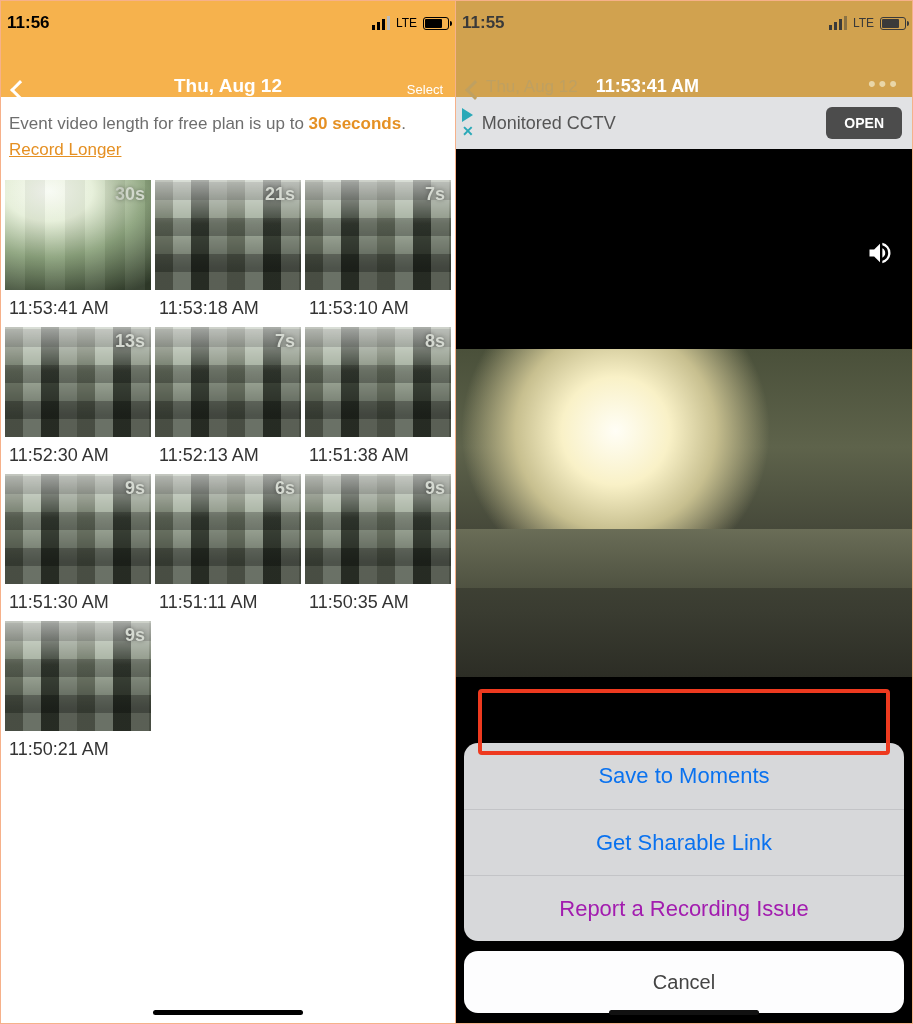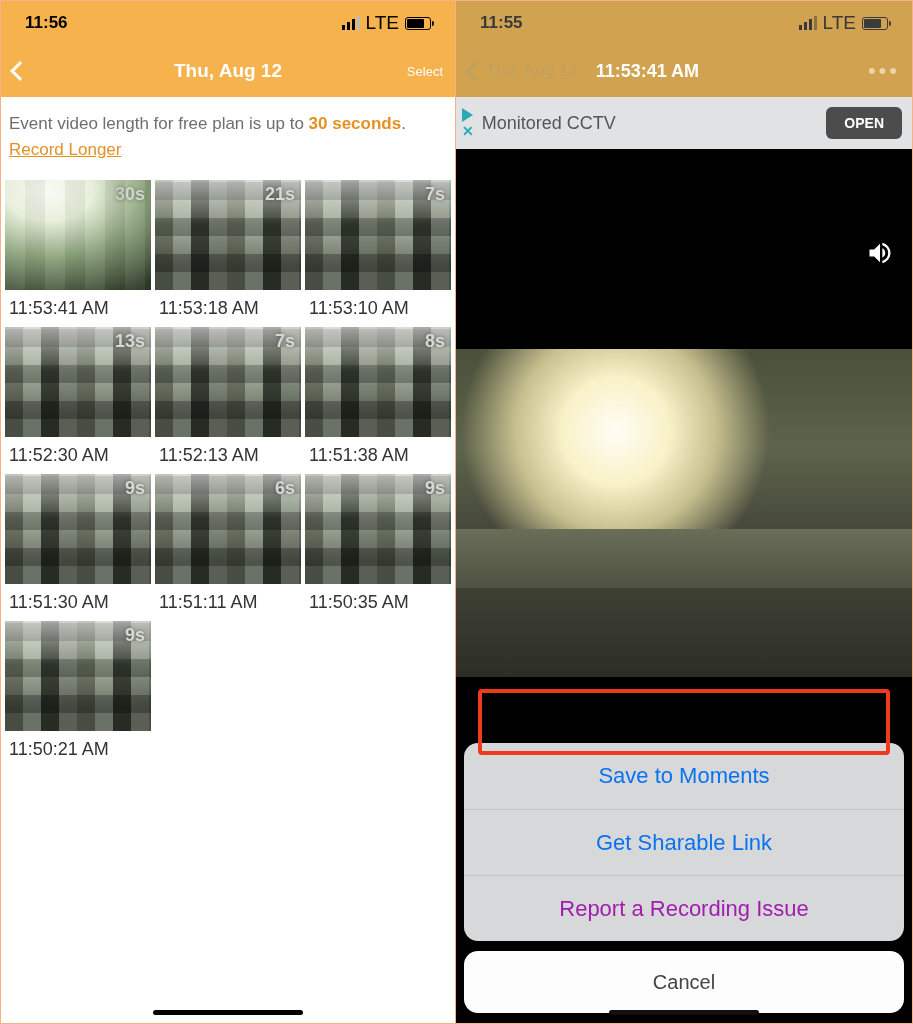--- a/index.html
+++ b/index.html
@@ -3,31 +3,31 @@
 <meta charset="utf-8">
 <style>
   * { box-sizing: border-box; margin: 0; padding: 0; }
   html, body { width: 913px; height: 1024px; font-family: -apple-system, Helvetica, Arial, sans-serif; background:#fff; }
   .wrap { display:flex; width:913px; height:1024px; border:1px solid #f6b18a; }
   .phone { position:relative; height:100%; overflow:hidden; }
   .phone.left { width:456px; border-right:1px solid #f6b18a; background:#fff; }
   .phone.right { width:457px; background:#000; }
 
   
-  .statusbar { display:flex; justify-content:space-between; align-items:center; height:44px; padding:0 24px; font-weight:600; font-size:17px; }
-  .statusbar .icons { display:flex; align-items:center; gap:6px; font-size:19px; font-weight:500;}
+  .statusbar { display:flex; justify-content:space-between; align-items:center; height:44px; padding:0 6px; font-weight:600; font-size:17px; }
+  .statusbar .icons { display:flex; align-items:center; gap:6px; font-size:12px; font-weight:500;}
   .bars { display:inline-flex; align-items:flex-end; gap:2px; }
   .bars span { width:3px; background:#000; display:inline-block; }
   .bars span:nth-child(1){height:5px;} .bars span:nth-child(2){height:8px;} .bars span:nth-child(3){height:11px;} .bars span:nth-child(4){height:14px; background:#bbb;}
   .battery { width:26px; height:13px; border:1.5px solid #000; border-radius:3px; position:relative; }
   .battery::after { content:""; position:absolute; right:-4px; top:3px; width:2px; height:5px; background:#000; border-radius:0 2px 2px 0;}
   .battery .fill { position:absolute; left:1px; top:1px; bottom:1px; width:70%; background:#000; border-radius:1px;}
 
   
-  .header { background:#f6b24d; color:#fff; display:flex; align-items:center; justify-content:space-between; height:52px; padding:0 12px; font-size:19px; }
+  .header { background:#f6b24d; color:#fff; display:flex; align-items:flex-end; justify-content:space-between; height:52px; padding:0 12px; font-size:19px; }
   .header .title { font-weight:700; flex:1; text-align:center; }
   .header .side { width:70px; display:flex; align-items:center; }
   .header .right-side { justify-content:flex-end; font-size:13px; }
   .left .statusbar { background:#f6b24d; color:#000; }
   .right .statusbar { background:#d1a24f; color:#3a3a3a; }
   .right .statusbar .bars span { background:#3a3a3a; } .right .statusbar .bars span:nth-child(4){background:#8a7244;}
   .right .statusbar .battery { border-color:#3a3a3a;} .right .statusbar .battery::after{background:#3a3a3a;} .right .statusbar .battery .fill{background:#3a3a3a;}
 
   .chevron { width:14px; height:14px; border-left:3px solid currentColor; border-bottom:3px solid currentColor; transform:rotate(45deg); }
 

